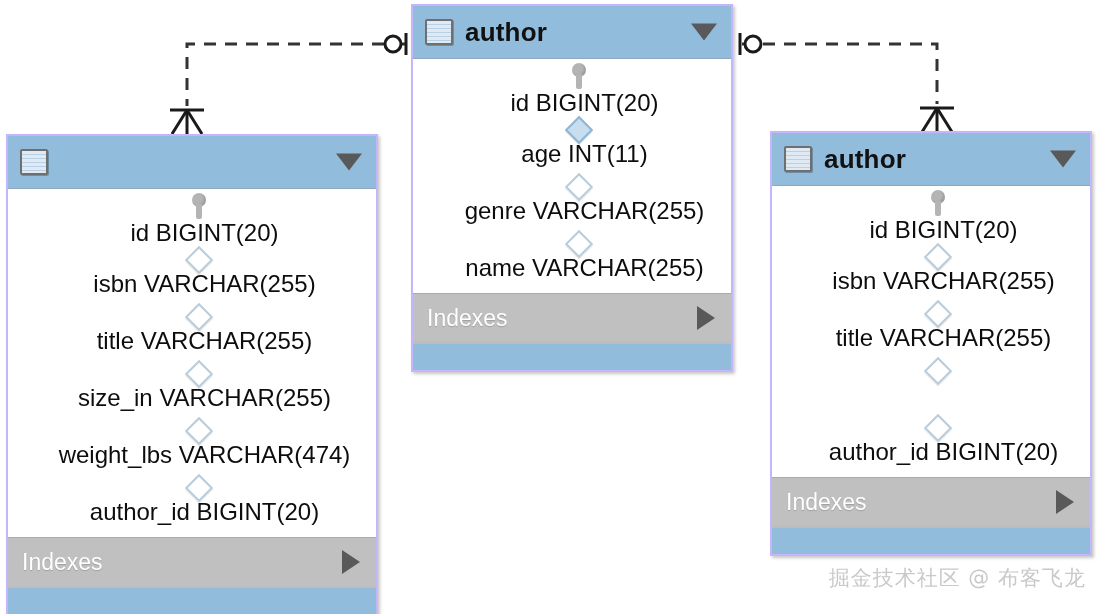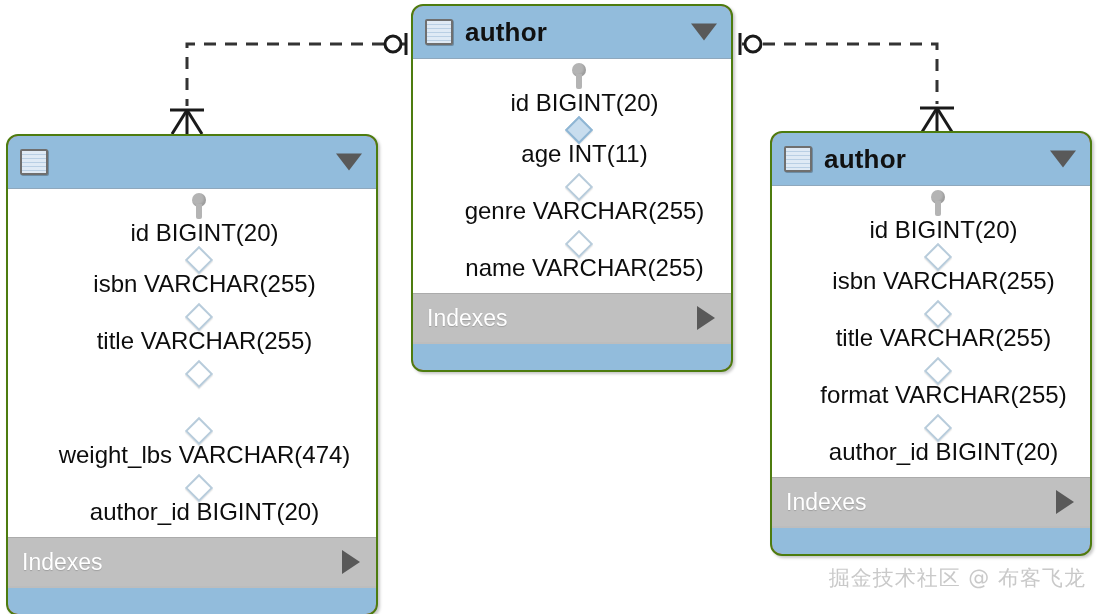--- a/index.html
+++ b/index.html
@@ -16,22 +16,22 @@
     height: 614px;
     background: #ffffff;
     overflow: hidden;
   }
 
   
   .entity {
     position: absolute;
     box-sizing: border-box;
     background: #c2410c;
-    border: 2px solid #4d7c0f;
-    border-radius: 12px;
+    border: 2px solid #c4b5fd;
+    border-radius: 0;
     box-shadow: 2px 2px 3px rgba(0,0,0,0.22);
     overflow: hidden;
   }
   .entity-header {
     height: 52px;
     background: #92bcdc;
     display: flex;
     align-items: center;
     padding: 0 10px 0 12px;
     border-bottom: 1px solid #8fa8bd;
@@ -230,20 +230,21 @@
       <div class="field-row">
         <span class="icon-diamond"></span>
         <span class="field-label">isbn VARCHAR(255)</span>
       </div>
       <div class="field-row">
         <span class="icon-diamond"></span>
         <span class="field-label">title VARCHAR(255)</span>
       </div>
       <div class="field-row">
         <span class="icon-diamond"></span>
+        <span class="field-label">size_in VARCHAR(255)</span>
       </div>
       <div class="field-row">
         <span class="icon-diamond"></span>
         <span class="field-label">weight_lbs VARCHAR(474)</span>
       </div>
       <div class="field-row">
         <span class="icon-diamond"></span>
         <span class="field-label">author_id BIGINT(20)</span>
       </div>
     </div>
@@ -299,21 +300,20 @@
       <div class="field-row">
         <span class="icon-diamond"></span>
         <span class="field-label">isbn VARCHAR(255)</span>
       </div>
       <div class="field-row">
         <span class="icon-diamond"></span>
         <span class="field-label">title VARCHAR(255)</span>
       </div>
       <div class="field-row">
         <span class="icon-diamond"></span>
-        <span class="field-label">format VARCHAR(255)</span>
       </div>
       <div class="field-row">
         <span class="icon-diamond"></span>
         <span class="field-label">author_id BIGINT(20)</span>
       </div>
     </div>
     <div class="indexes-bar">
       <span class="indexes-label">Indexes</span>
       <span class="indexes-caret"></span>
     </div>

